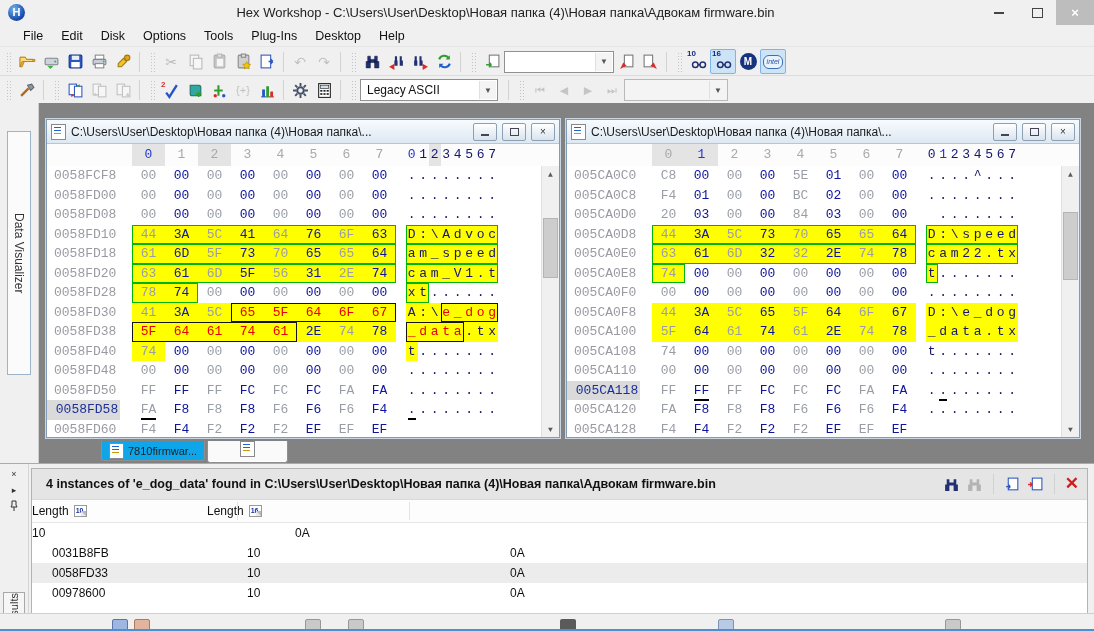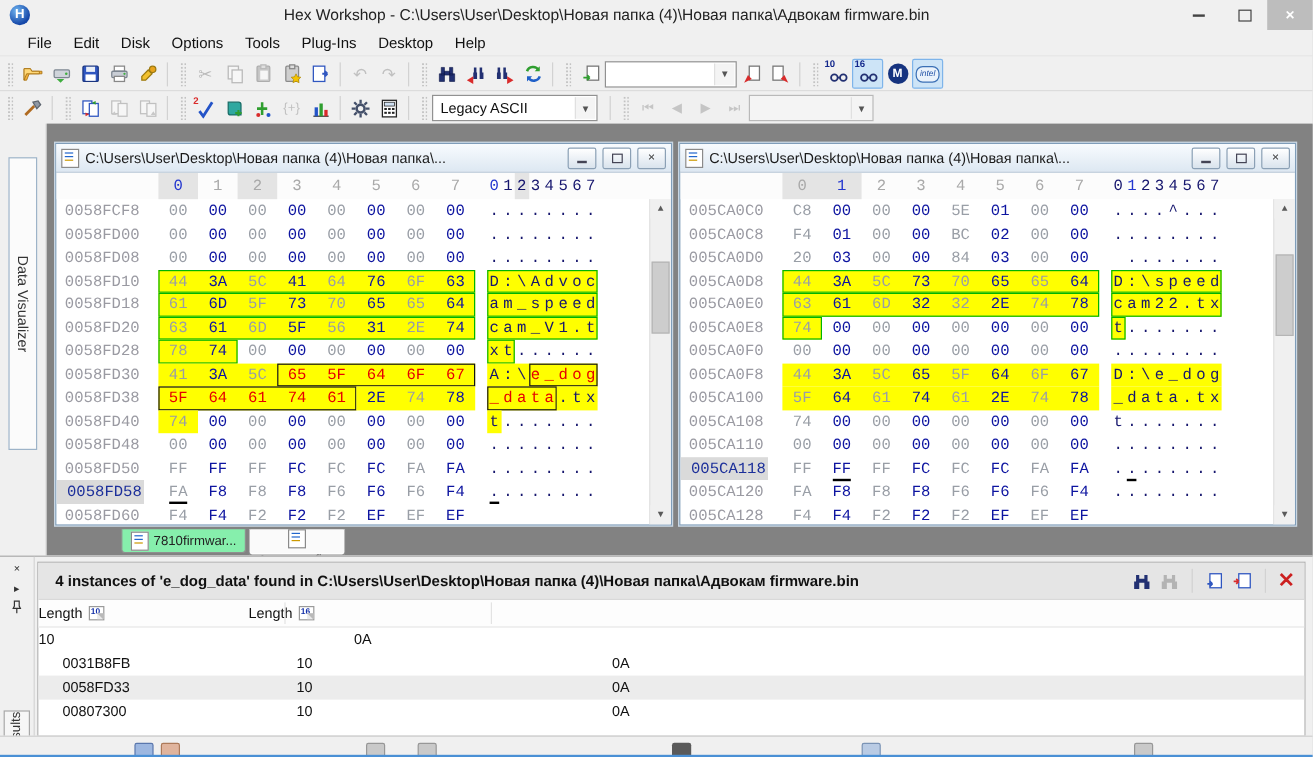--- a/index.html
+++ b/index.html
@@ -71,21 +71,21 @@
   .run-g{background:#ffff00;outline:1.5px solid #00b400;outline-offset:-1px;}
   .run-r{background:#ffff00;outline:1.5px solid #141414;outline-offset:-1px;}
   .run-r .cell{color:#e60000;}
   
   .vsb{position:absolute;right:0;top:22px;bottom:0;width:17px;background:#f0f0f0;border-left:1px solid #e0e0e0;}
   .vsb .ar{position:absolute;left:0;right:0;height:16px;display:flex;align-items:center;justify-content:center;font-size:8px;color:#5a5a5a;background:#f0f0f0;}
   .vsb .ar.up{top:0;} .vsb .ar.dn{bottom:0;}
   .vsb .thumb{position:absolute;left:1px;right:1px;background:#cdcdcd;border:1px solid #b5b5b5;}
   
   .doctabs{position:absolute;left:0;right:0;bottom:0;height:22px;display:flex;align-items:flex-start;padding-left:62px;gap:2px;}
-  .dtab{height:19px;display:flex;align-items:center;gap:4px;padding:0 7px;background:#86efac;border:1px solid #8f8f8f;border-top:none;font-size:11px;color:#222;border-radius:0 0 3px 3px;}
+  .dtab{height:19px;display:flex;align-items:center;gap:4px;padding:0 7px;background:#0ea5e9;border:1px solid #8f8f8f;border-top:none;font-size:11px;color:#222;border-radius:0 0 3px 3px;}
   .dtab.active{background:#fafafa;height:21px;box-shadow:inset 0 -1px 0 #fff;flex-direction:column;}
   
   .results{position:absolute;left:0;top:463px;width:1094px;height:150px;background:#f0f0f0;border-top:1px solid #ababab;display:flex;}
   .res-side{width:28px;position:relative;flex:none;border-right:1px solid #d5d5d5;}
   .sidebtn{width:14px;height:13px;margin:3px auto 0;display:flex;align-items:center;justify-content:center;font-size:9px;color:#333;}
   .side-tab{position:absolute;left:3px;bottom:-42px;width:20px;height:62px;border:1px solid #a8a8a8;background:#f6f6f6;display:flex;align-items:flex-start;justify-content:center;overflow:hidden;}
   .side-tab span{writing-mode:vertical-rl;transform:rotate(180deg);font-size:11px;color:#333;}
   .res-main{flex:1;margin:4px 6px 0 2px;background:#fff;border:1px solid #b3b3b3;display:flex;flex-direction:column;overflow:hidden;}
   .res-head{height:30px;background:#e5e5e5;border-bottom:1px solid #d9d9d9;display:flex;align-items:center;padding:0 8px 0 14px;}
   .res-title{flex:1;font-size:12.5px;font-weight:bold;color:#111;white-space:nowrap;overflow:hidden;}
@@ -563,21 +563,21 @@
           <span class="c1">0031B8FB</span>
           <span class="c2">10</span>
           <span class="c3">0A</span>
         </div>
         <div class="res-row sel">
           <span class="c1">0058FD33</span>
           <span class="c2">10</span>
           <span class="c3">0A</span>
         </div>
         <div class="res-row">
-          <span class="c1">00807300</span>
+          <span class="c1">00978600</span>
           <span class="c2">10</span>
           <span class="c3">0A</span>
         </div>
       </div>
   </div>
 </div>
 
 <div class="bstrip">
   <span class="stub" style="left:112px;width:14px;background:#9db7e0;border:1px solid #5a77ad;"></span>
   <span class="stub" style="left:134px;width:14px;background:#e0b49d;border:1px solid #ad7a5a;"></span>

